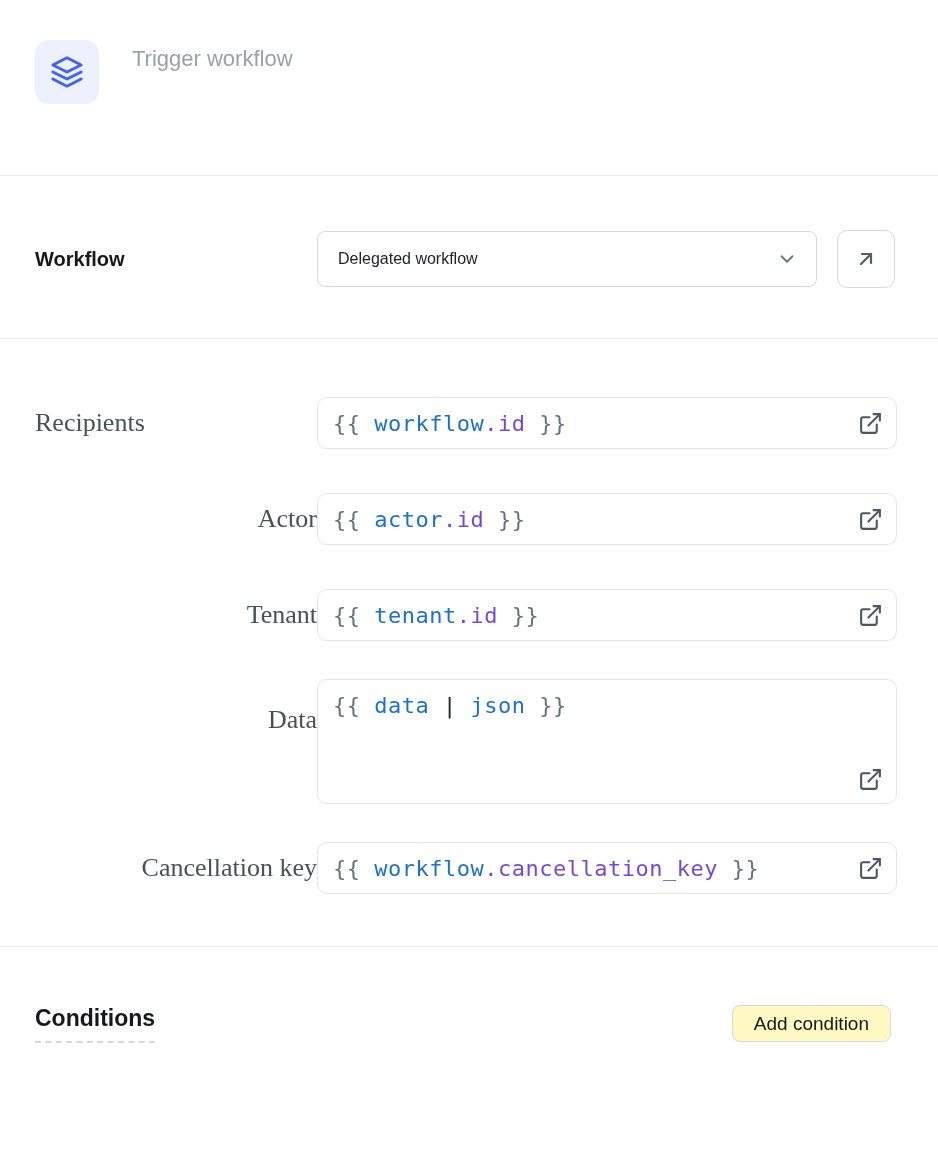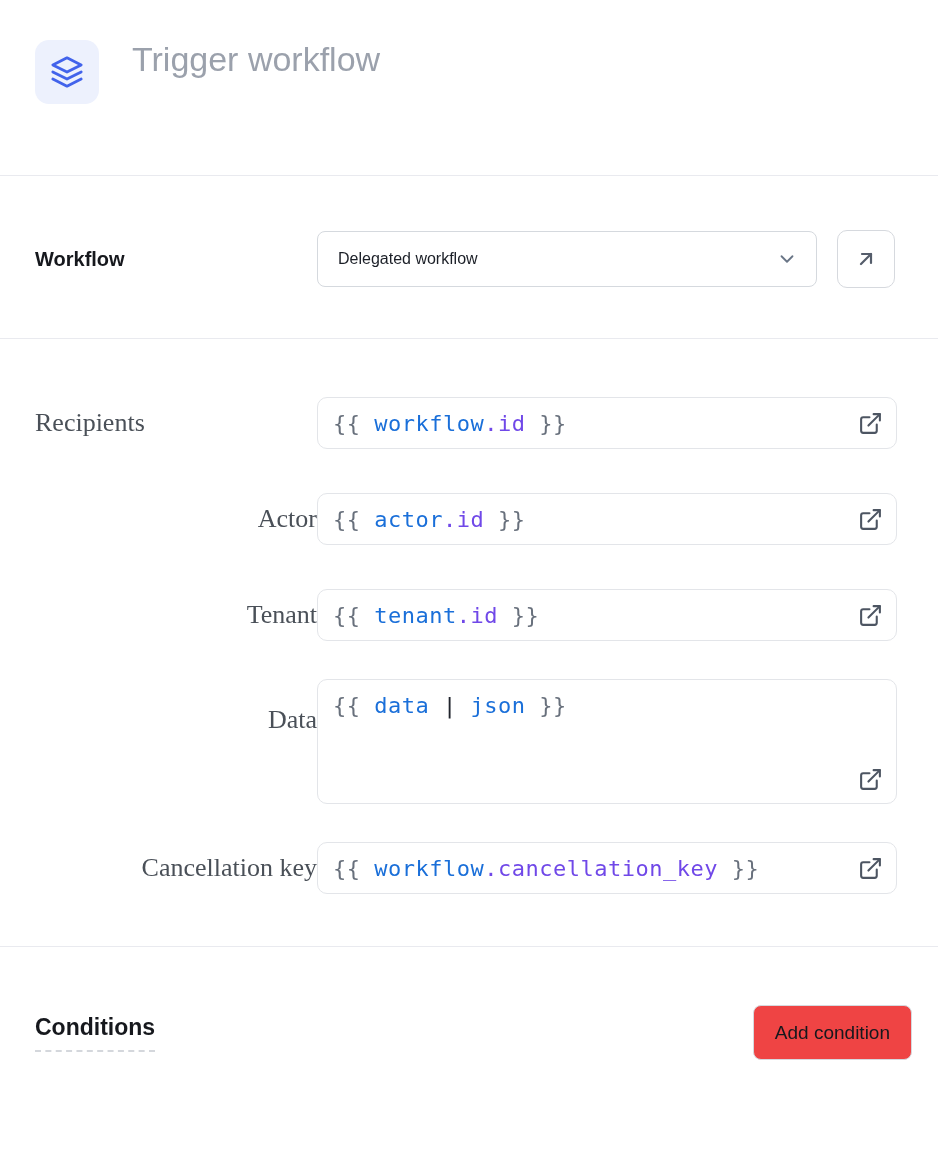--- a/index.html
+++ b/index.html
@@ -41,21 +41,21 @@
   }
   .icon-box {
     width: 64px; height: 64px;
     background: var(--accent-blue-bg);
     border-radius: 14px;
     display: flex; align-items: center; justify-content: center;
     flex: 0 0 auto;
   }
   .header-text { padding-top: 2px; }
   .page-title {
-    font-size: 34px;
+    font-size: 22px;
     line-height: 34px;
     font-weight: 400;
     color: var(--title-gray);
   }
   .page-subtitle {
     margin-top: 22px;
     font-size: 19px;
     line-height: 24px;
     color: var(--subtitle-gray);
   }
@@ -149,39 +149,38 @@
     right: 13px; top: 50%;
     transform: translateY(-50%);
     width: 26px; height: 26px;
     display: flex; align-items: center; justify-content: center;
     cursor: pointer;
   }
   .field-row.multiline .ext-link { top: auto; bottom: 11px; transform: none; }
 
   
   .conditions-section {
-    padding: 58px 26px 40px 35px;
+    padding: 58px 47px 40px 35px;
     display: flex;
-    align-items: center;
     justify-content: space-between;
   }
   .conditions-heading {
     font-size: 23px;
     font-weight: 700;
     color: var(--text-dark);
   }
   .conditions-heading .underlined {
     display: inline-block;
     padding-bottom: 9px;
     border-bottom: 2px dashed #d4d7dc;
   }
   .add-condition-btn {
-    height: 55px;
+    height: 37px;
     padding: 0 21px;
-    background: #ef4444;
+    background: #fef9c3;
     border: 1px solid var(--btn-border);
     border-radius: 8px;
     font-family: "Liberation Sans", sans-serif;
     font-size: 19px;
     font-weight: 500;
     color: var(--text-dark);
     cursor: pointer;
   }
   svg { display: block; }
 </style>

